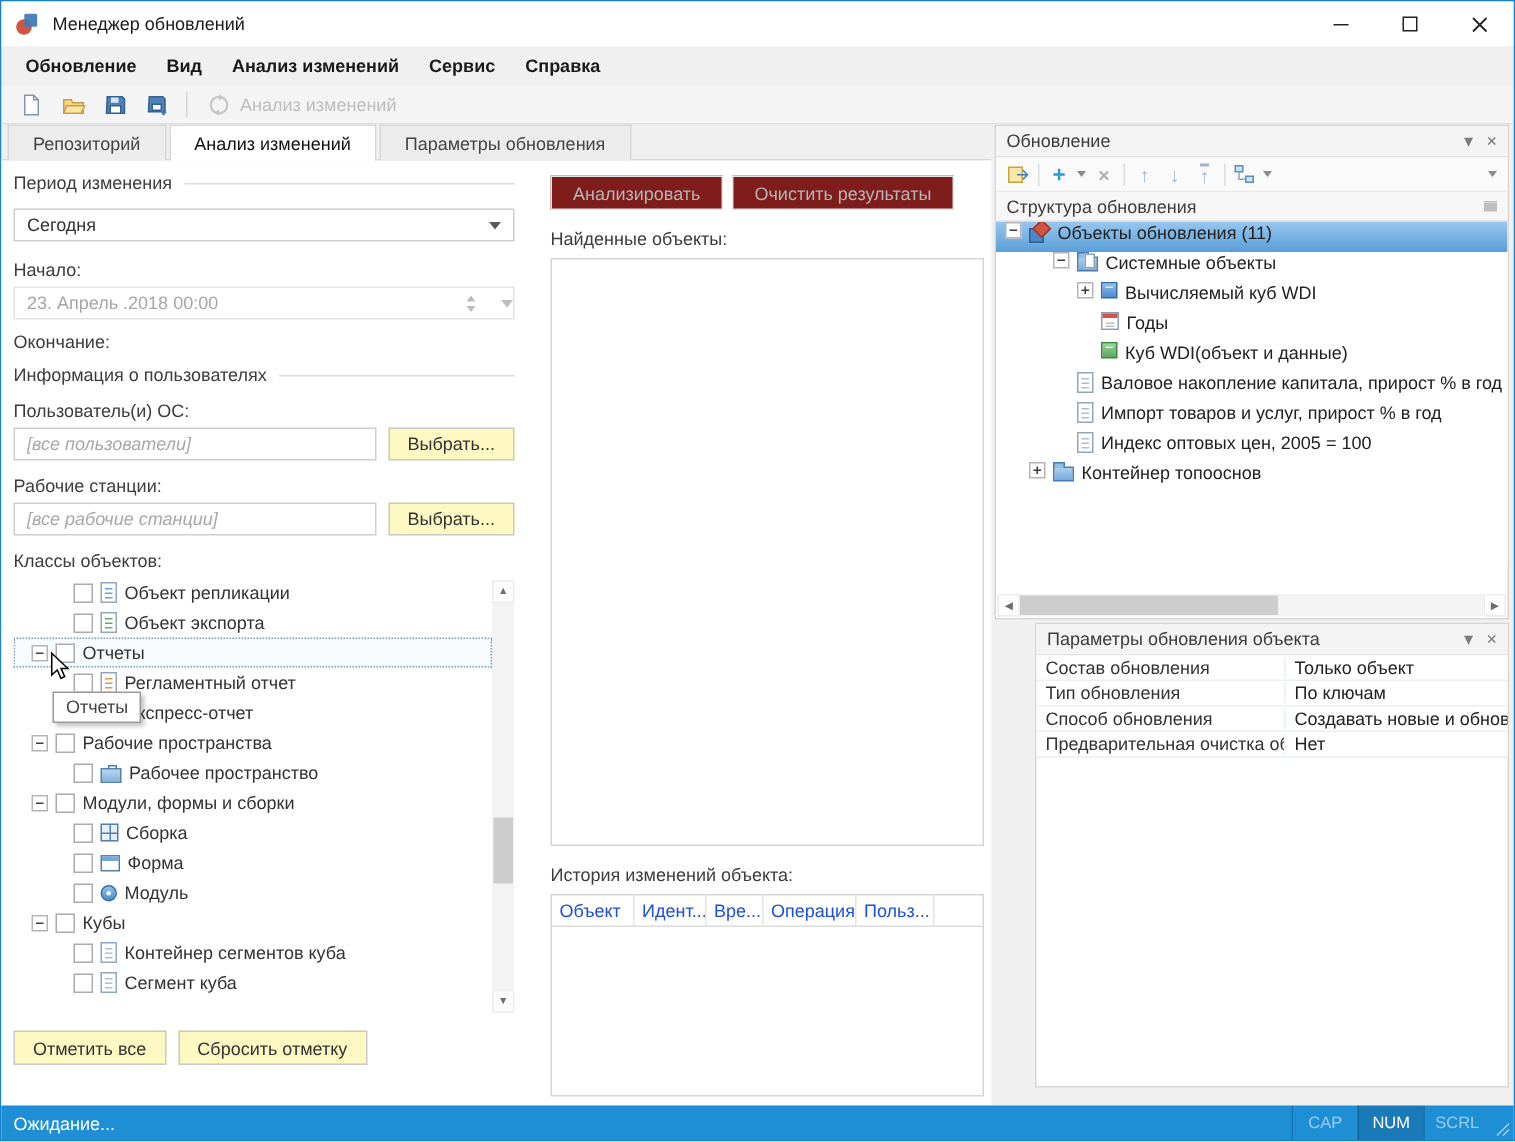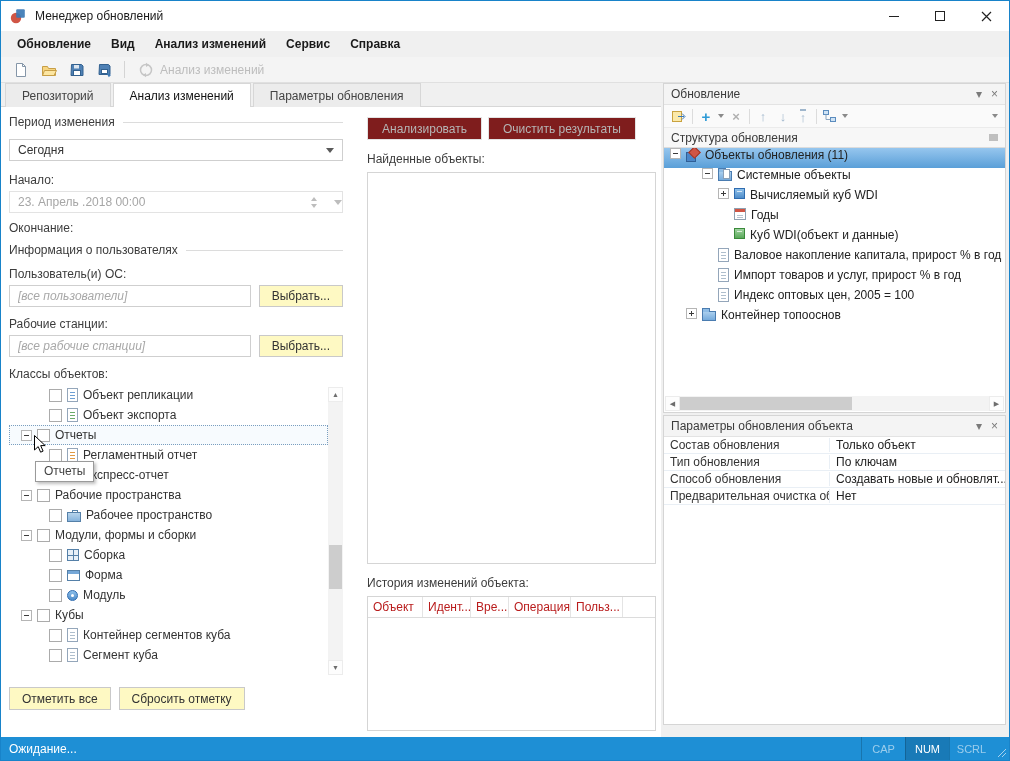--- a/index.html
+++ b/index.html
@@ -102,27 +102,27 @@
   .cursor { position:absolute; left:24px; top:49px; z-index:40; }
 
   
   .analysis-col { position:absolute; left:366px; top:0; width:289px; }
   .an-btn-row { display:flex; gap:6px; margin-top:10px; }
   .an-btn-row .btn { height:23px; padding:0 14px; }
   .an-label { margin:12px 0 6px; color:#3c3c3c; height:14px; }
   .listbox { height:392px; background:#fff; border:1px solid #d5d5d5; }
   .history-table { border:1px solid #d5d5d5; background:#fff; height:135px; }
   .ht-header { display:flex; height:21px; border-bottom:1px solid #dcdcdc; }
-  .ht-cell { display:flex; align-items:center; padding-left:5px; border-right:1px solid #e4e4e4; color:#b91c1c; white-space:nowrap; overflow:hidden; }
+  .ht-cell { display:flex; align-items:center; padding-left:5px; border-right:1px solid #e4e4e4; color:#1d4ed8; white-space:nowrap; overflow:hidden; }
   .ht-cell.fill { flex:1; border-right:none; }
 
   
   .dock-panel { position:absolute; left:2px; right:3px; background:#fff; border:1px solid #d5d5d5; }
   .panel-update { top:0; height:330px; }
-  .panel-params { top:332px; bottom:12px; }
+  .panel-params { top:332px; bottom:12px;margin-left:27px; }
   .panel-hdr { height:21px; background:#f4f4f4; border-bottom:1px solid #e3e3e3; display:flex; align-items:center; padding:0 7px; color:#3c3c3c; }
   .hdr-icons { margin-left:auto; display:flex; gap:9px; color:#7a7a7a; align-items:center; }
   .hdr-icons span { line-height:1; }
 
   .dock-toolbar { height:23px; background:#fafafa; border-bottom:1px solid #ebebeb; display:flex; align-items:center; padding:0 5px; }
   .dt-btn { width:20px; height:20px; display:flex; align-items:center; justify-content:center; flex:none; }
   .dt-sep { width:1px; height:15px; background:#dcdcdc; margin:0 3px; }
   .glyph-add { color:#2e9bd6; font-weight:bold; font-size:15px; }
   .glyph-x { color:#b0b0b0; font-weight:bold; font-size:13px; }
   .glyph-arrow { color:#9fb6cc; font-size:13px; }

